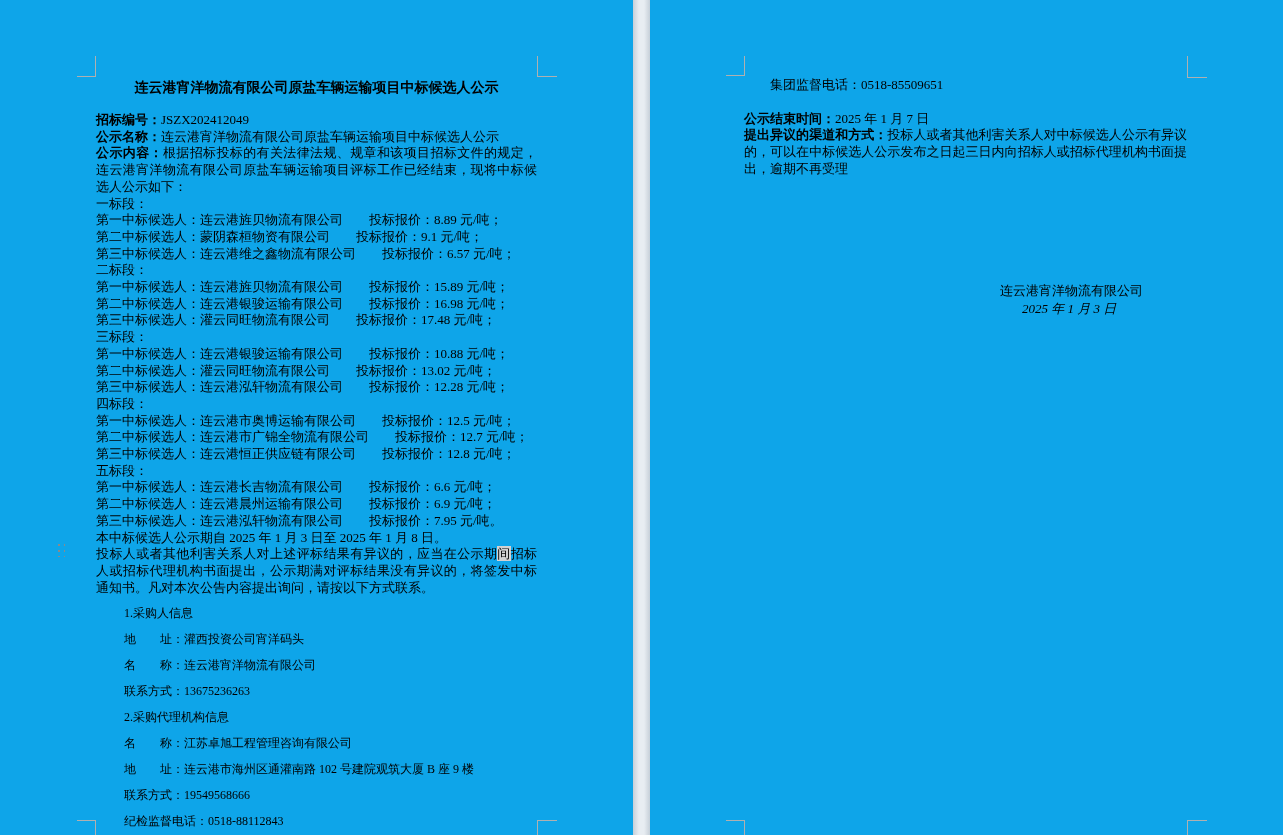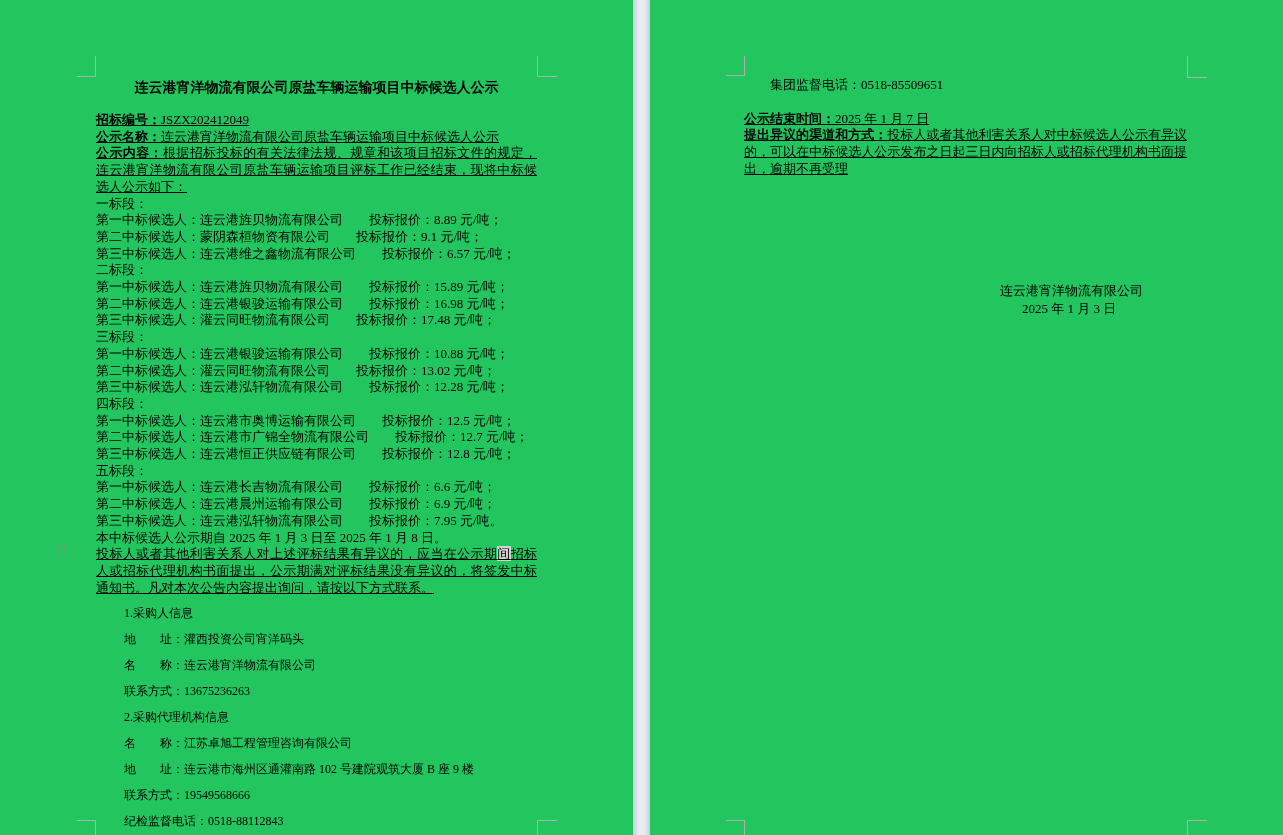--- a/index.html
+++ b/index.html
@@ -2,50 +2,50 @@
 <html><head>
 <meta charset="utf-8">
 <title>Document</title>
 <style>
   html,body{margin:0;padding:0;}
   body{
     width:1283px;height:835px;overflow:hidden;background:#ffffff;
     font-family:"Liberation Serif","DejaVu Serif",serif;color:#000;
   }
   .canvas{position:relative;width:1283px;height:835px;background:#ffffff;}
-  .page{position:absolute;top:0;height:835px;background:#22c55e;}
+  .page{position:absolute;top:0;height:835px;background:#0ea5e9;}
   .page-1{left:0;width:633px;}
   .page-2{left:650px;width:633px;}
   .page-gap{
     position:absolute;left:633px;top:0;width:17px;height:835px;
     background:linear-gradient(90deg,#c6cfd8 0%,#e8edf2 35%,#e8edf2 65%,#c6cfd8 100%);
   }
   
   .mark{position:absolute;}
   .mark.tl{border-right:1px solid #b0b0b0;border-bottom:1px solid #b0b0b0;}
   .mark.tr{border-left:1px solid #b0b0b0;border-bottom:1px solid #b0b0b0;}
   .mark.bl{border-right:1px solid #b0b0b0;border-top:1px solid #b0b0b0;}
   .mark.br{border-left:1px solid #b0b0b0;border-top:1px solid #b0b0b0;}
   .content{position:absolute;top:76px;}
   .page-1 .content{left:96px;width:441px;}
   .page-2 .content{left:94px;width:443px;}
   .doc-title{font-weight:bold;font-size:14px;line-height:20px;text-align:center;margin:2px 0 14px 0;}
   .para{margin:0;font-size:13px;line-height:16.7px;}
-  .justify{text-align:justify;text-decoration:underline;}
+  .justify{text-align:justify;}
   .nowrap{white-space:nowrap;}
   .para b{font-weight:bold;}
   .price-label{margin-left:26px;}
   .hl{background:#d2d2d2;}
   .contact{margin-top:5px;}
   .contact-line{margin:2px;font-size:12px;line-height:24px;padding-left:26px;}
   .indent{padding-left:26px;}
   .gap-top{margin-top:17px;}
   .first-line{margin-top:1px;}
   .signature{position:absolute;left:256px;top:206px;font-size:13px;line-height:18px;}
-  .sig-date{padding-left:22px;}
+  .sig-date{padding-left:22px;font-style:italic;}
   .drag-handle{
     position:absolute;left:56px;top:542px;width:9px;height:15px;
     background-image:radial-gradient(circle,#8a8a8a 1.05px,transparent 1.2px);
     background-size:6px 6px;background-position:0 0;cursor:move;
   }
 </style>
 </head>
 <body>
 
 <div class="canvas">

